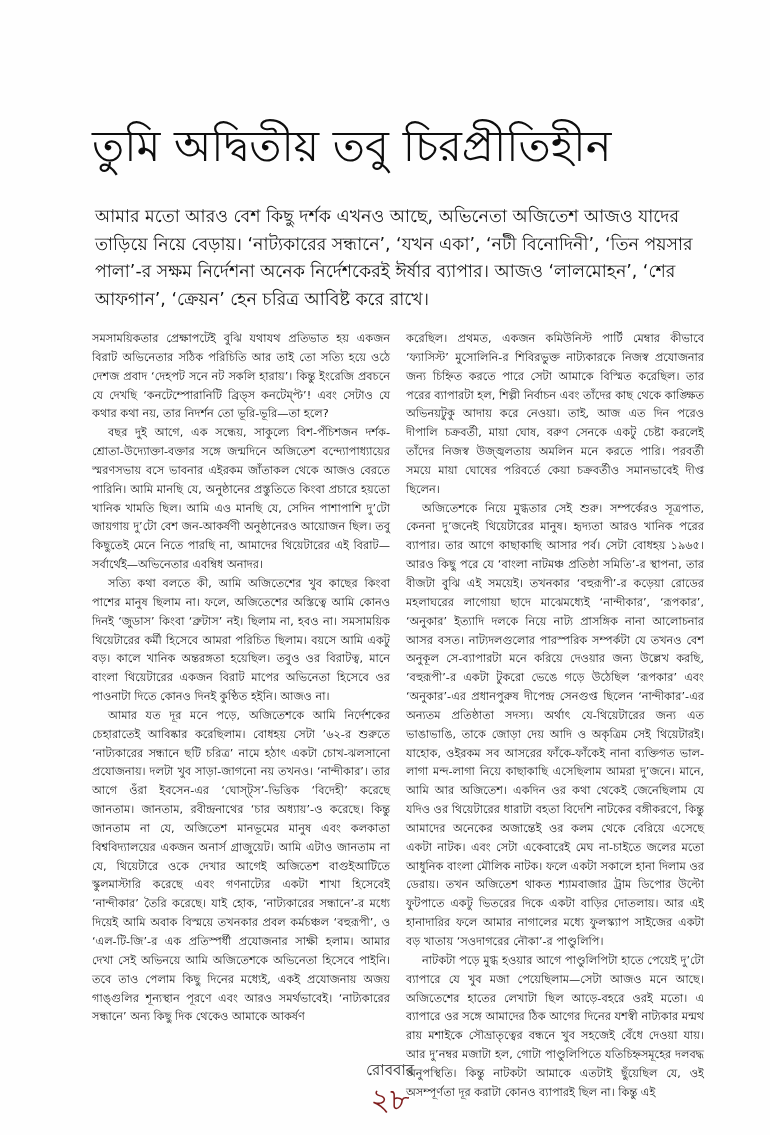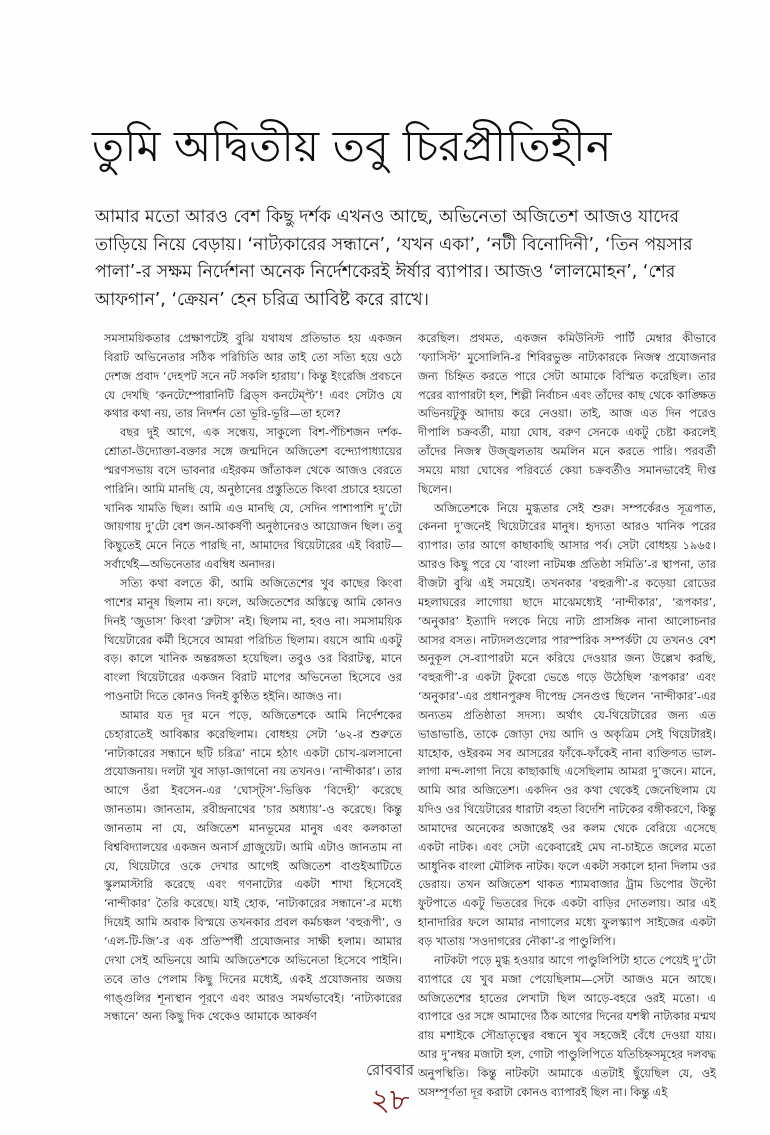--- a/index.html
+++ b/index.html
@@ -10,21 +10,21 @@
   .byline { position: absolute; left: 96px; top: 66px; height: 26px; display: flex; align-items: center; }
   .byline .subject { color: #b0202a; font-size: 17px; }
   .byline .author { color: #111; font-size: 16px; margin-left: 30px; letter-spacing: 3px; }
 
   .headline { position: absolute; left: 92px; top: 118px; font-size: 43px; line-height: 56px;
               font-weight: normal; color: #0d0d0d; margin: 0; white-space: nowrap; }
 
   .intro { position: absolute; left: 92px; top: 200px; width: 600px; font-size: 17.4px; line-height: 27.5px;
            color: #141414; margin: 3px; }
 
-  .columns { position: absolute; left: 104px; top: 330px; width: 612px; display: flex; justify-content: space-between; }
+  .columns { position: absolute; left: 92px; top: 330px; width: 612px; display: flex; justify-content: space-between; }
   .col { width: 298px; font-size: 11.3px; line-height: 18.85px; color: #1a1a1a; text-align: justify; }
   .col p { margin: 0; text-indent: 16px; }
   .col p.noindent { text-indent: 0; }
 
   .folio { position: absolute; left: 360px; top: 1058px; width: 60px; text-align: center; }
   .folio .mag { font-size: 15px; color: #333; display: block; }
   .folio .num { font-size: 30px; color: #7f1d1d; display: block; line-height: 30px; margin-top: 2px; }
 </style>
 </head>
 <body>

